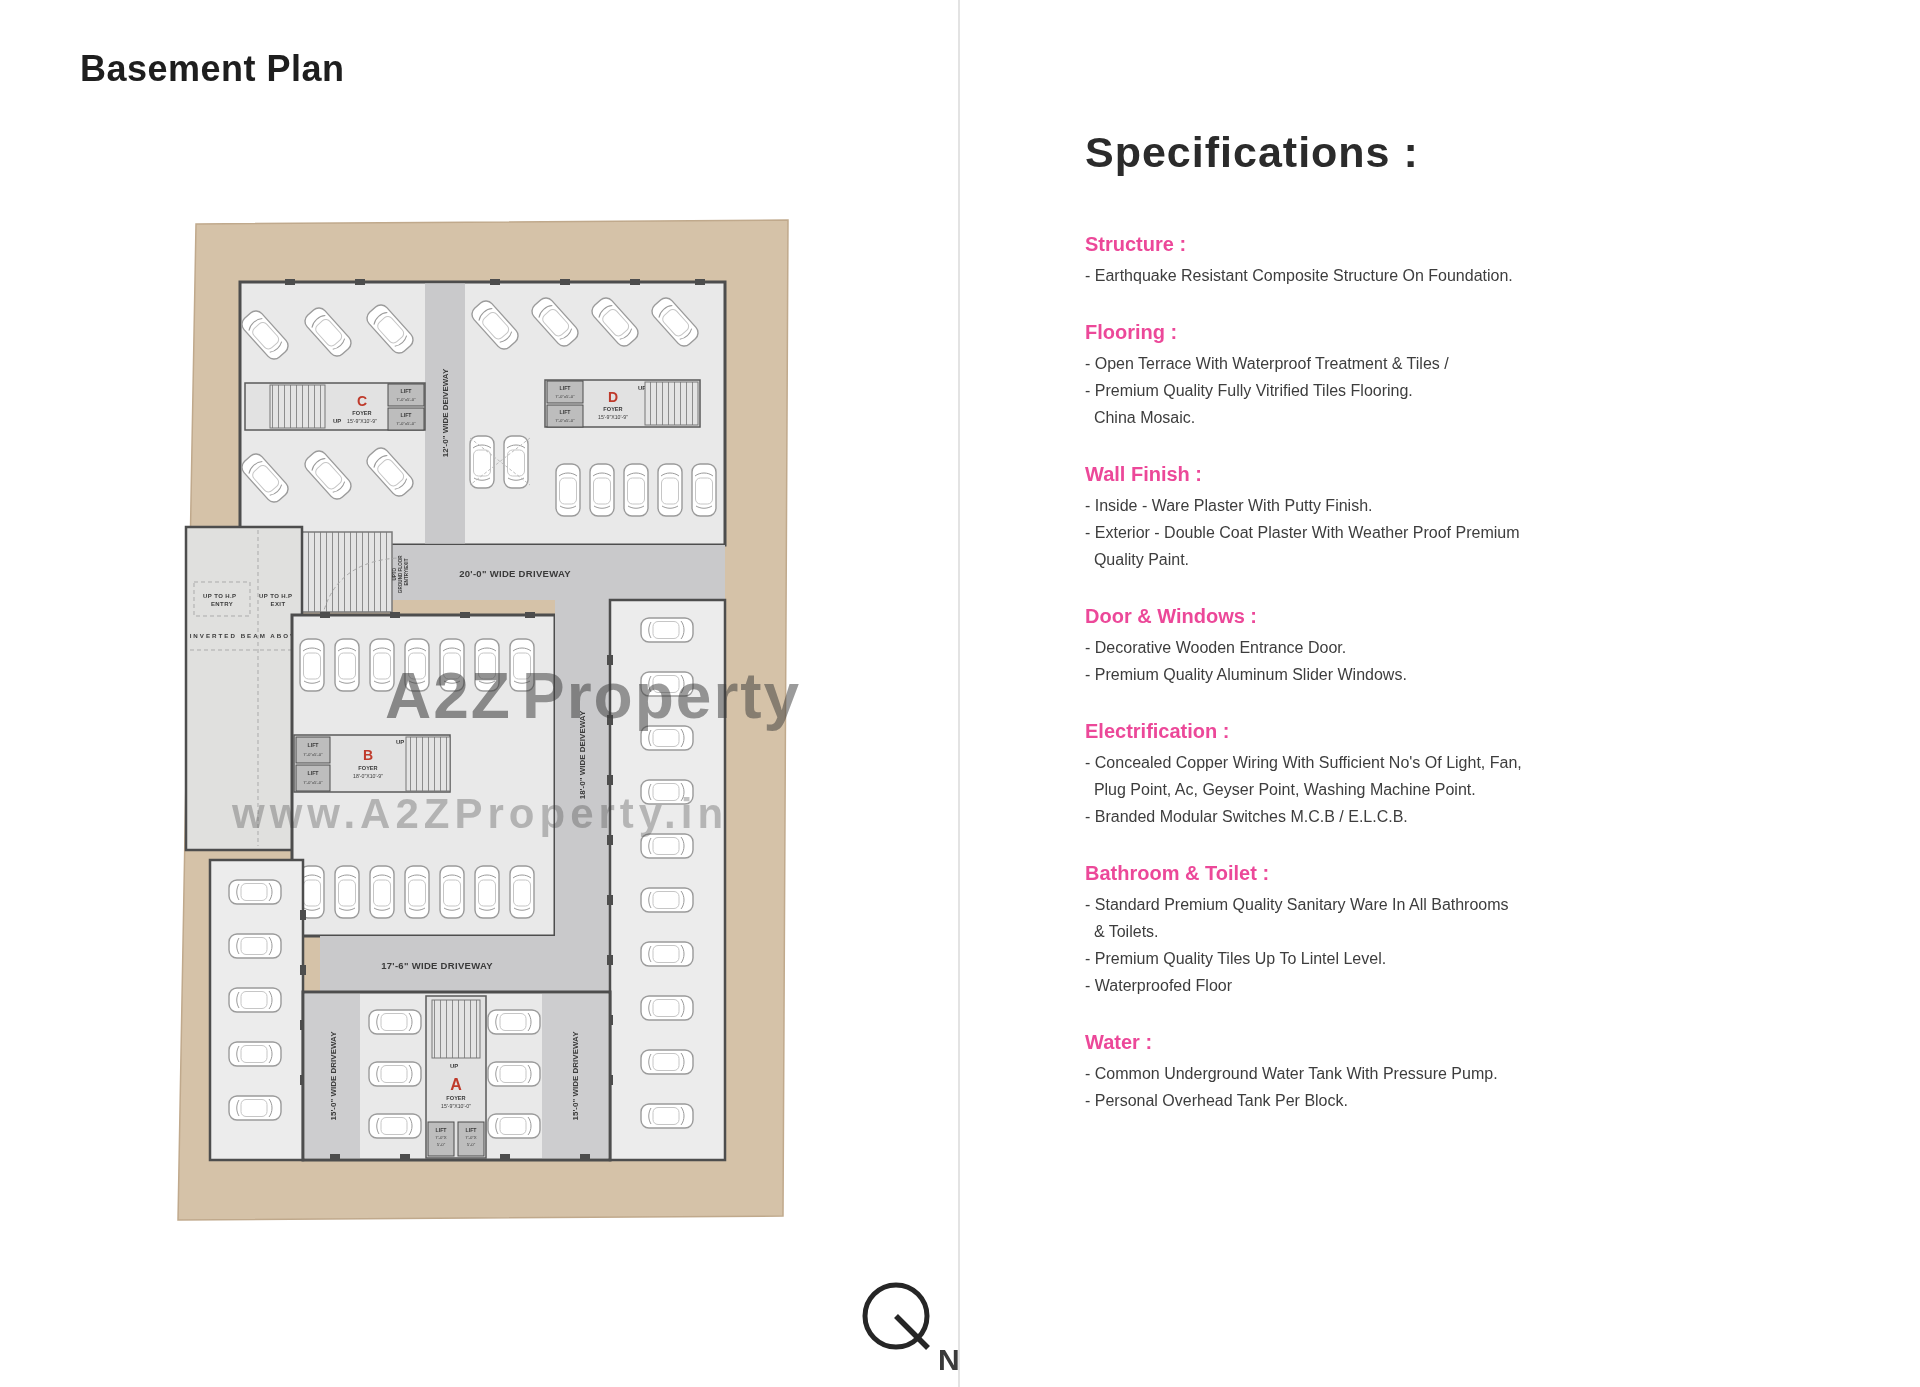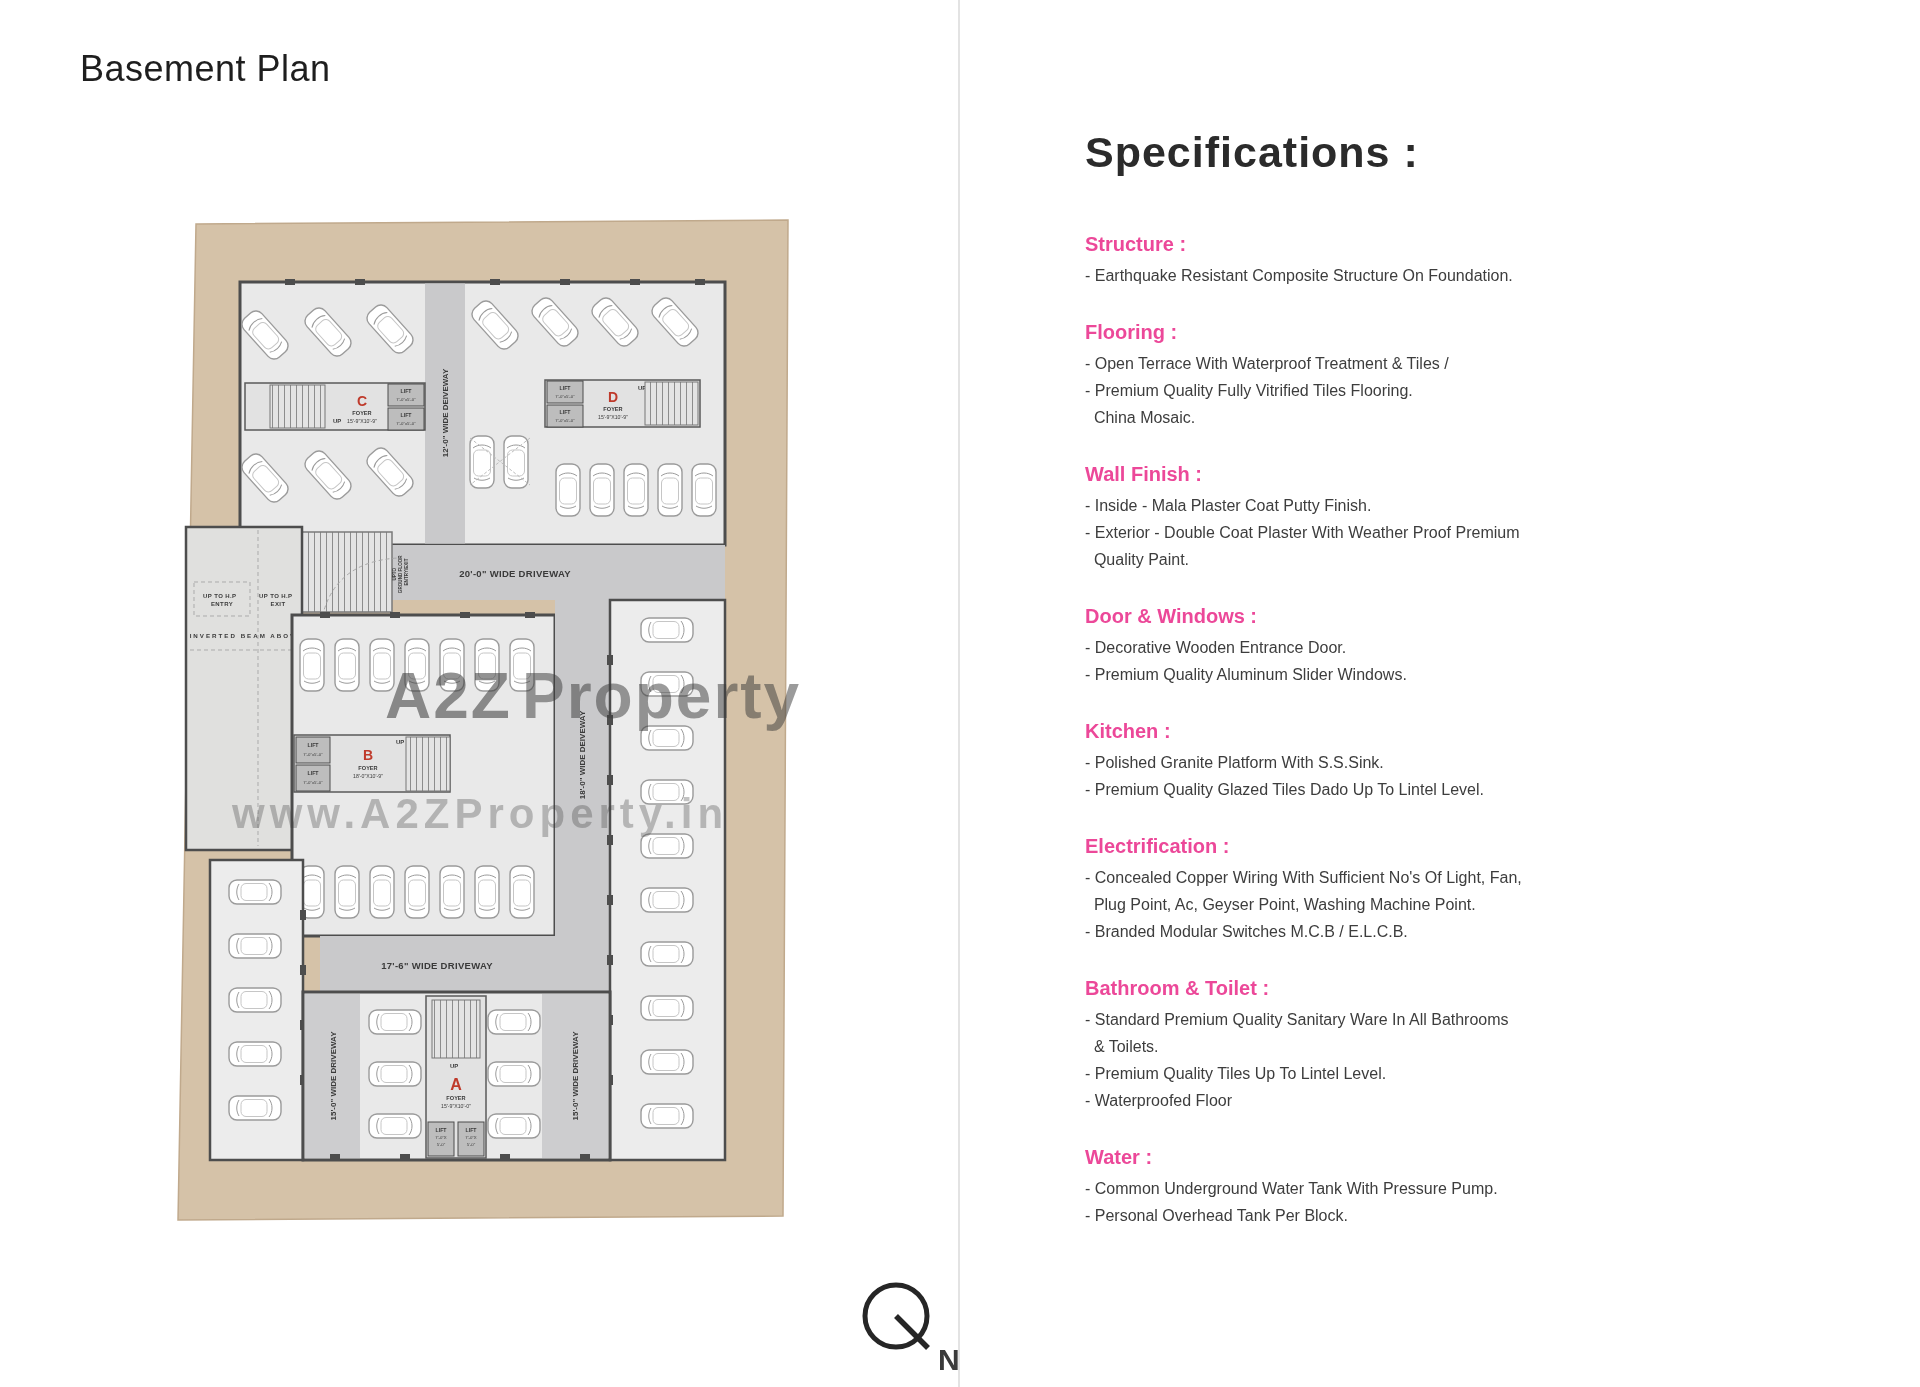--- a/index.html
+++ b/index.html
@@ -1,18 +1,18 @@
 <!DOCTYPE html>
 <html><head>
 <meta charset="utf-8">
 <style>
   html,body{margin:0;padding:0;background:#fff}
   .page{position:relative;width:1920px;height:1387px;background:#ffffff;overflow:hidden;
         font-family:"Liberation Sans",sans-serif}
-  .title{position:absolute;left:80px;top:48px;font-size:36px;font-weight:normal;color:#1e1e1e;letter-spacing:.5px}
+  .title{position:absolute;left:80px;top:48px;font-size:36px;font-weight:bold;color:#1e1e1e;letter-spacing:.5px}
   .divider{position:absolute;left:958px;top:0;width:2px;height:100%;background:#e3e3e3}
   .plan-svg{position:absolute;left:170px;top:210px}
   .north-svg{position:absolute;left:846px;top:1268px}
   .specs{position:absolute;left:1085px;top:128px;width:600px;color:#3d3d3d}
   .specs .spec-heading{font-size:43px;font-weight:bold;margin:0 0 56px 0;color:#2b2b2b;letter-spacing:1px}
   .spec-section{margin-bottom:32px}
   .spec-title{font-weight:bold;font-size:20px;color:#ec4899;margin-bottom:6px}
   .spec-line{font-size:16px;line-height:27px;white-space:pre-wrap}
   
   svg text{fill:#3a3a3a;font-family:"Liberation Sans",sans-serif}
@@ -301,33 +301,28 @@
           <div class="spec-line">- Earthquake Resistant Composite Structure On Foundation.</div>
         </div>
         <div class="spec-section">
           <div class="spec-title">Flooring :</div>
           <div class="spec-line">- Open Terrace With Waterproof Treatment &amp; Tiles /</div>
           <div class="spec-line">- Premium Quality Fully Vitrified Tiles Flooring.</div>
           <div class="spec-line">  China Mosaic.</div>
         </div>
         <div class="spec-section">
           <div class="spec-title">Wall Finish :</div>
-          <div class="spec-line">- Inside - Mala Plaster Coat Putty Finish.</div>
+          <div class="spec-line">- Inside - Ware Plaster With Putty Finish.</div>
           <div class="spec-line">- Exterior - Double Coat Plaster With Weather Proof Premium</div>
           <div class="spec-line">  Quality Paint.</div>
         </div>
         <div class="spec-section">
           <div class="spec-title">Door &amp; Windows :</div>
           <div class="spec-line">- Decorative Wooden Entrance Door.</div>
           <div class="spec-line">- Premium Quality Aluminum Slider Windows.</div>
-        </div>
-        <div class="spec-section">
-          <div class="spec-title">Kitchen :</div>
-          <div class="spec-line">- Polished Granite Platform With S.S.Sink.</div>
-          <div class="spec-line">- Premium Quality Glazed Tiles Dado Up To Lintel Level.</div>
         </div>
         <div class="spec-section">
           <div class="spec-title">Electrification :</div>
           <div class="spec-line">- Concealed Copper Wiring With Sufficient No's Of Light, Fan,</div>
           <div class="spec-line">  Plug Point, Ac, Geyser Point, Washing Machine Point.</div>
           <div class="spec-line">- Branded Modular Switches M.C.B / E.L.C.B.</div>
         </div>
         <div class="spec-section">
           <div class="spec-title">Bathroom &amp; Toilet :</div>
           <div class="spec-line">- Standard Premium Quality Sanitary Ware In All Bathrooms</div>

